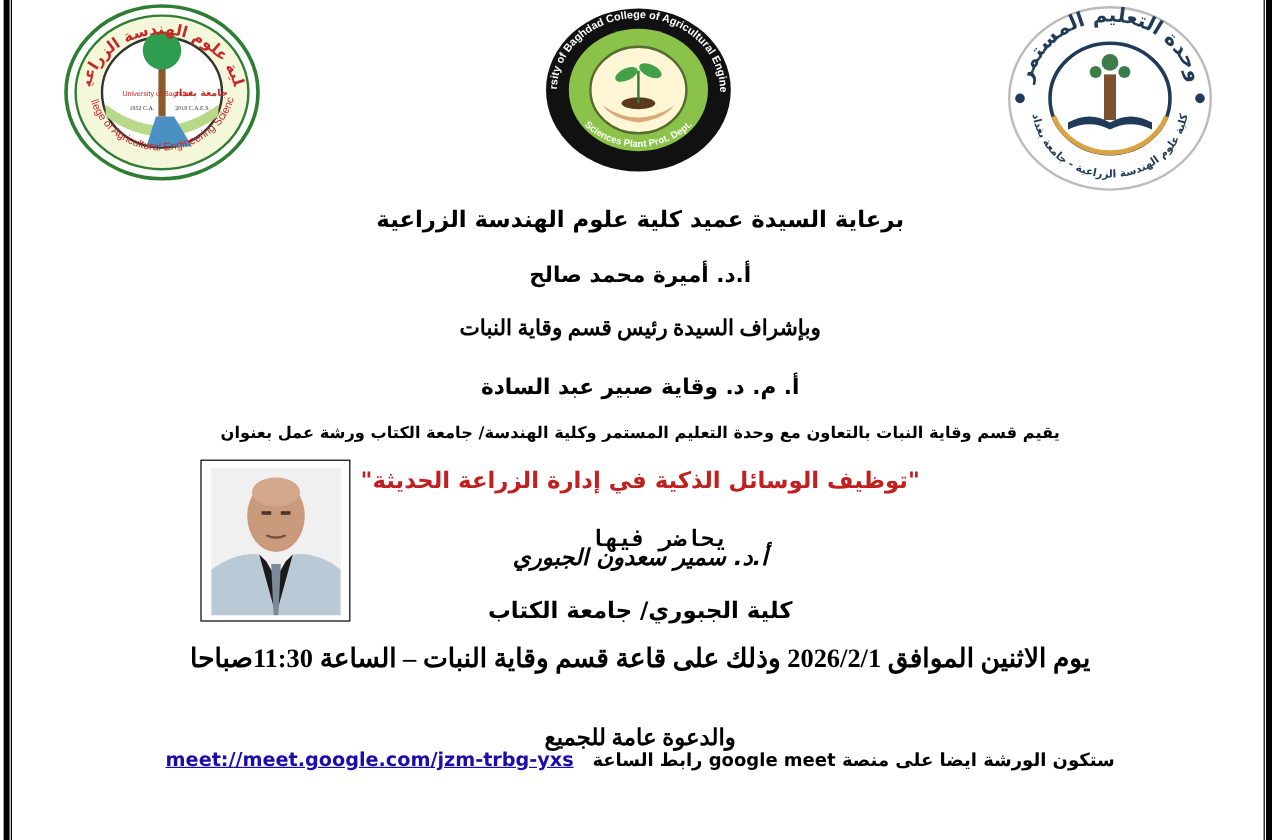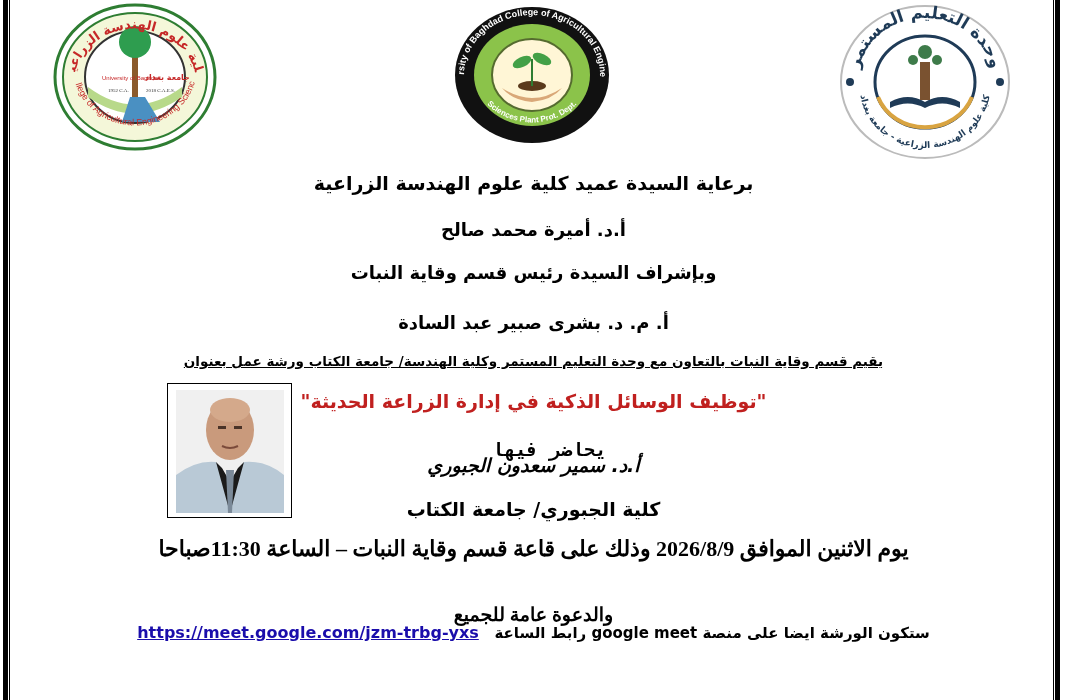--- a/index.html
+++ b/index.html
@@ -15,23 +15,23 @@
   
   .logo { position:absolute; }
   .logo svg { display:block; }
   #logo-left { left:50px; top:2px; width:170px; height:150px; }
   #logo-center { left:452px; top:4px; width:160px; height:142px; }
   #logo-right { left:838px; top:2px; width:175px; height:160px; }
 
   .line { position:absolute; left:0; width:1067px; text-align:center; direction:rtl; white-space:nowrap; font-weight:bold; }
   .l1 { top:172px; font-size:19px; }
   .l2 { top:219px; font-size:18px; }
-  .l3 { top:262px; font-size:18px; }
+  .l3 { top:262px; font-size:18px;font-family:Liberation Serif, serif; }
   .l4 { top:312px; font-size:18px; }
-  .l5 { top:353px; font-size:13.5px;text-decoration:underline; }
+  .l5 { top:353px; font-size:13.5px; }
   .l6 { top:390px; font-size:19px; color:#c0201f; }
   .l7 { top:438px; font-size:19px; left:16px;font-family:Liberation Mono, monospace; }
   .l8 { top:454px; font-size:19px;font-style:italic; }
   .l9 { top:498px; font-size:19px; }
   .l10 { top:536px; font-size:22px; font-family:"Liberation Serif", "DejaVu Serif", serif; }
   .l11 { top:603px; font-size:19px; font-family:"Liberation Serif", "DejaVu Serif", serif; }
   .l12 { top:623px; font-size:15px; }
   .l12 .link { color:#1a0dab; text-decoration:underline; font-size:16px; direction:ltr; unicode-bidi:embed; cursor:pointer; }
 
   .photo-frame { position:absolute; left:167px; top:383px; width:125px; height:135px; border:1px solid #000; background:#fff; }
@@ -97,21 +97,21 @@
     <path id="arcR" d="M20 78 A67 62 0 0 1 154 78" fill="none"></path>
     <text font-size="17" fill="#1f3b57" font-weight="bold" font-family="DejaVu Sans, sans-serif"><textPath href="#arcR" startOffset="50%" text-anchor="middle">وحدة التعليم المستمر</textPath></text>
     <path id="arcR2" d="M22 86 A65 60 0 0 0 152 86" fill="none"></path>
     <text font-size="9" fill="#1f3b57" font-weight="bold" font-family="DejaVu Sans, sans-serif"><textPath href="#arcR2" startOffset="50%" text-anchor="middle">كلية علوم الهندسة الزراعية - جامعة بغداد</textPath></text>
   </svg>
 </div>
 
 <div class="line l1">برعاية السيدة عميد كلية علوم الهندسة الزراعية</div>
 <div class="line l2">أ.د. أميرة محمد صالح</div>
 <div class="line l3">وبإشراف السيدة رئيس قسم وقاية النبات</div>
-<div class="line l4">أ. م. د. بشرى صبير عبد السادة</div>
+<div class="line l4">أ. م. د. وقاية صبير عبد السادة</div>
 <div class="line l5">يقيم قسم وقاية النبات بالتعاون مع وحدة التعليم المستمر وكلية الهندسة/ جامعة الكتاب ورشة عمل بعنوان</div>
 <div class="line l6">"توظيف الوسائل الذكية في إدارة الزراعة الحديثة"</div>
 
 <div class="photo-frame">
   <div class="photo-inner">
     <svg width="108" height="123" viewBox="0 0 108 123">
       <rect width="108" height="123" fill="#f0f0f0"></rect>
       <path d="M0 123 L0 85 Q20 70 40 72 L54 90 L68 72 Q90 70 108 85 L108 123 Z" fill="#b9c9d6"></path>
       <path d="M40 72 L54 123 L68 72 L62 78 L54 92 L46 78 Z" fill="#1b1b1b"></path>
       <path d="M50 80 L58 80 L56 123 L52 123 Z" fill="#7b8a99"></path>
@@ -120,19 +120,19 @@
       <rect x="42" y="36" width="8" height="3" fill="#4a3328"></rect>
       <rect x="58" y="36" width="8" height="3" fill="#4a3328"></rect>
       <path d="M46 56 Q54 60 62 56" stroke="#7a4a3a" stroke-width="2" fill="none"></path>
     </svg>
   </div>
 </div>
 
 <div class="line l7">يحاضر فيها</div>
 <div class="line l8">أ.د. سمير سعدون الجبوري</div>
 <div class="line l9">كلية الجبوري/ جامعة الكتاب</div>
-<div class="line l10">يوم الاثنين الموافق 2026/8/9 وذلك على قاعة قسم وقاية النبات – الساعة  11:30صباحا</div>
+<div class="line l10">يوم الاثنين الموافق 2026/2/1 وذلك على قاعة قسم وقاية النبات – الساعة  11:30صباحا</div>
 <div class="line l11">والدعوة عامة للجميع</div>
 <div class="line l12">
   <span>ستكون الورشة ايضا على منصة google meet رابط الساعة</span>
   &nbsp;
-  <span class="link">https://meet.google.com/jzm-trbg-yxs</span>
+  <span class="link">meet://meet.google.com/jzm-trbg-yxs</span>
 </div>
 
 </body></html>

